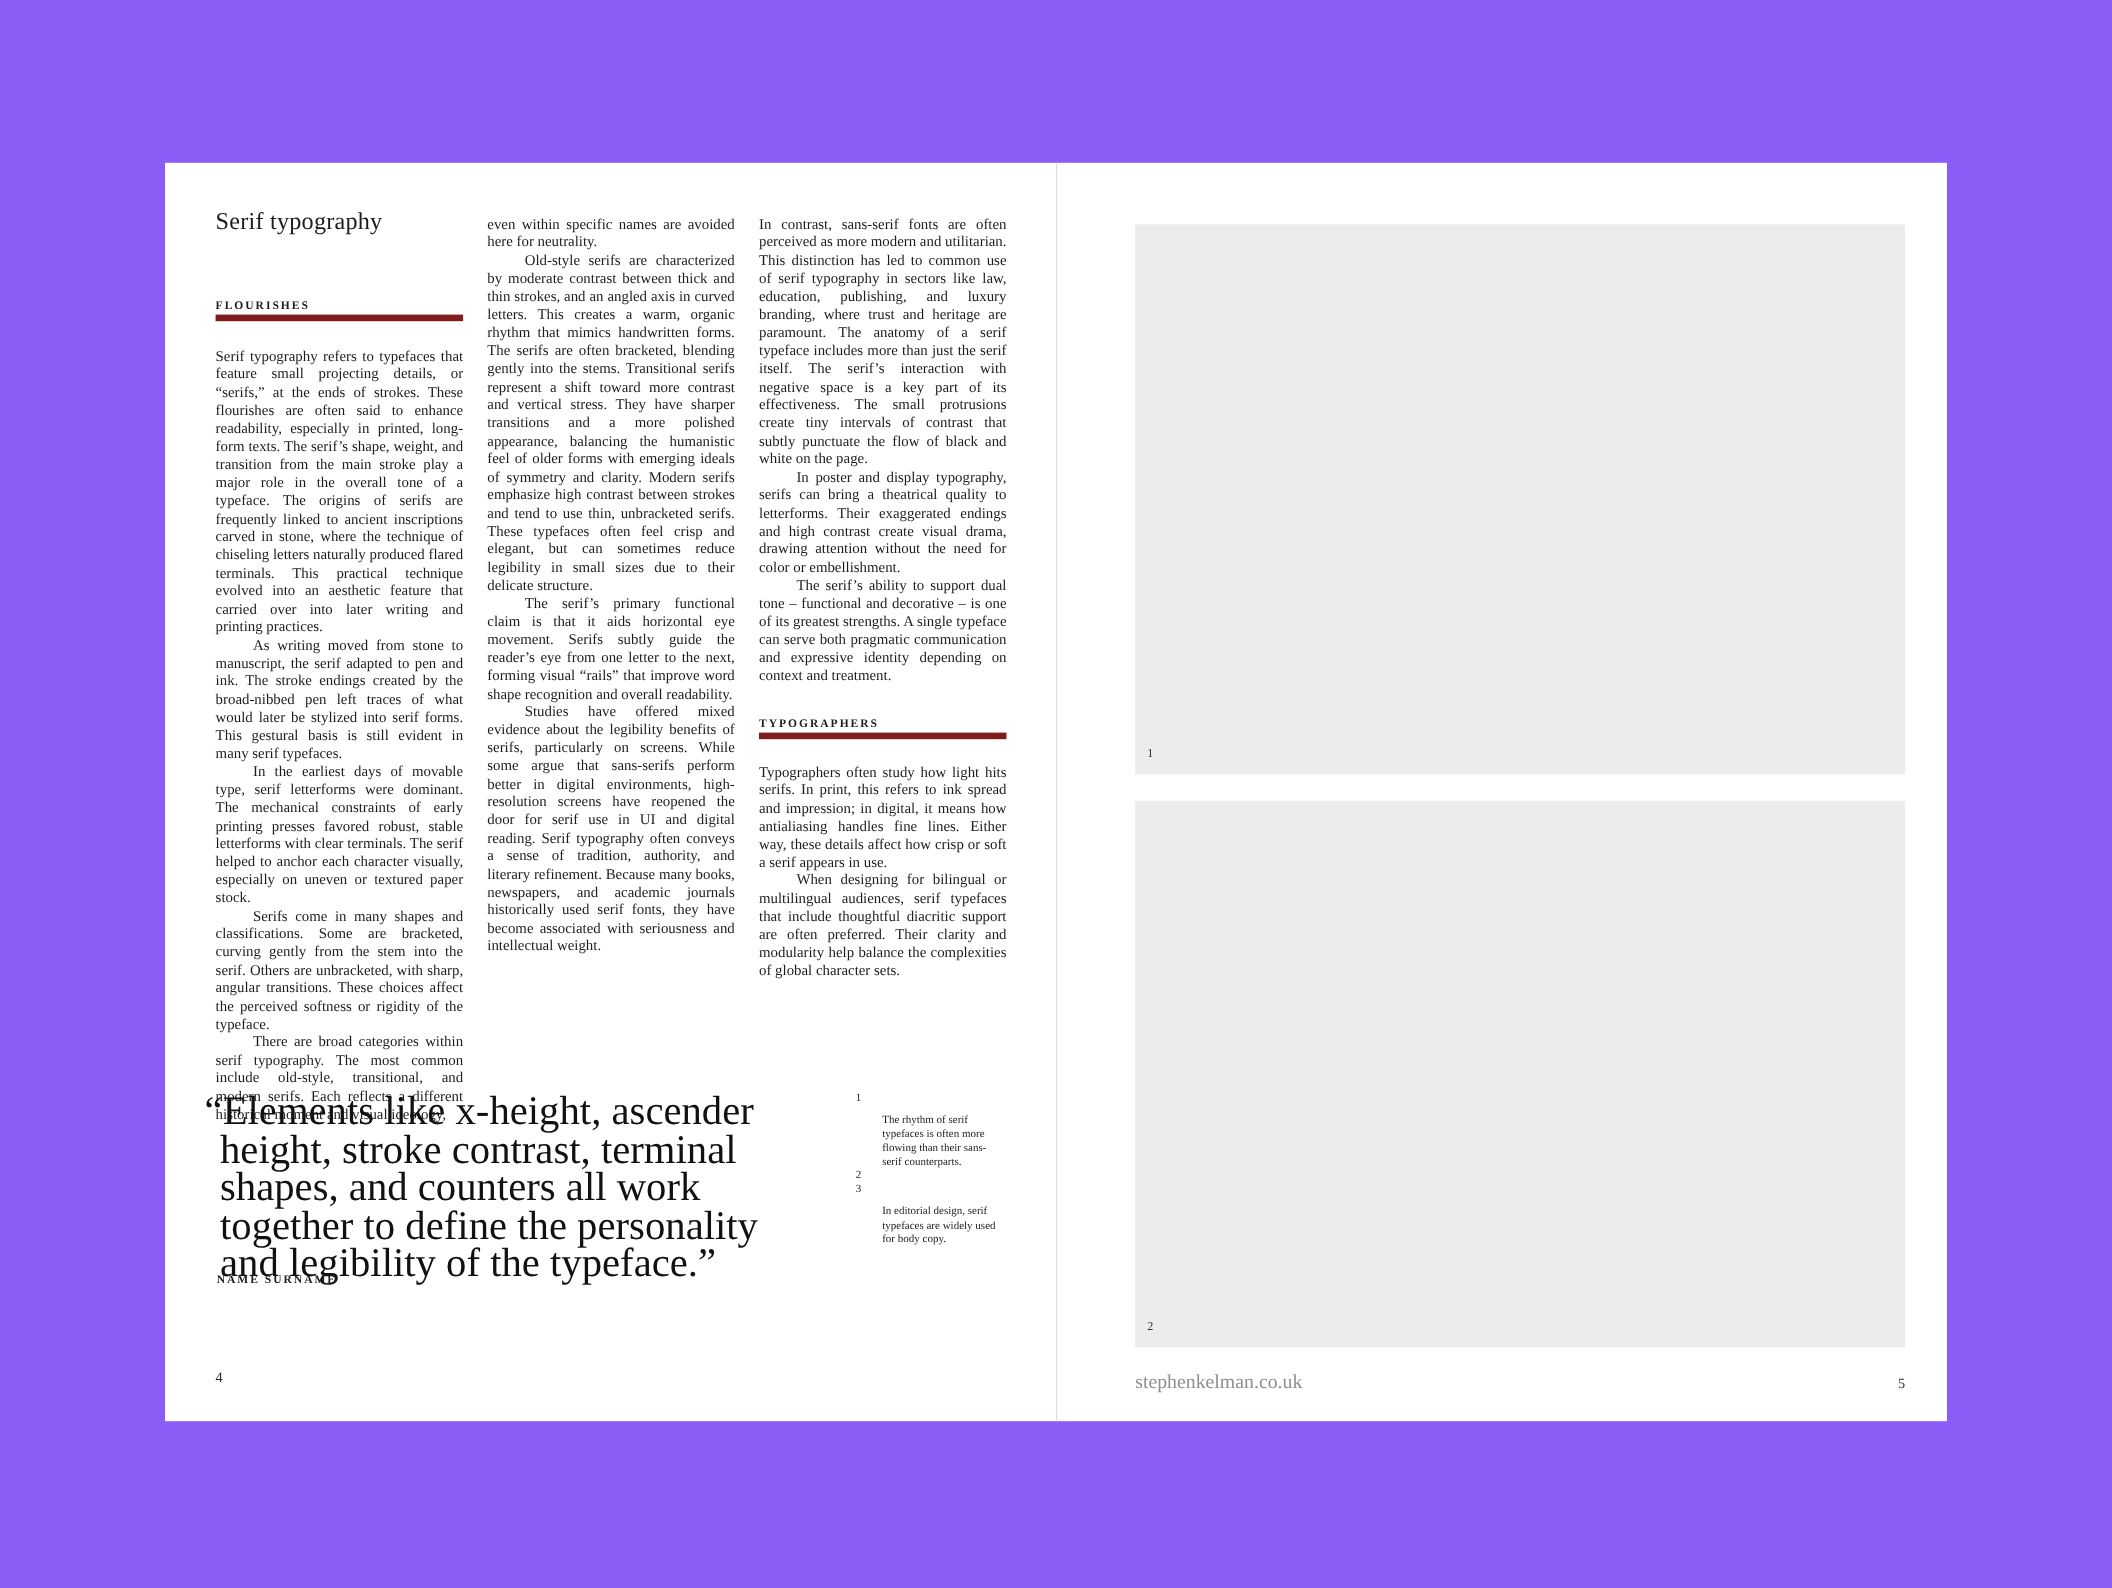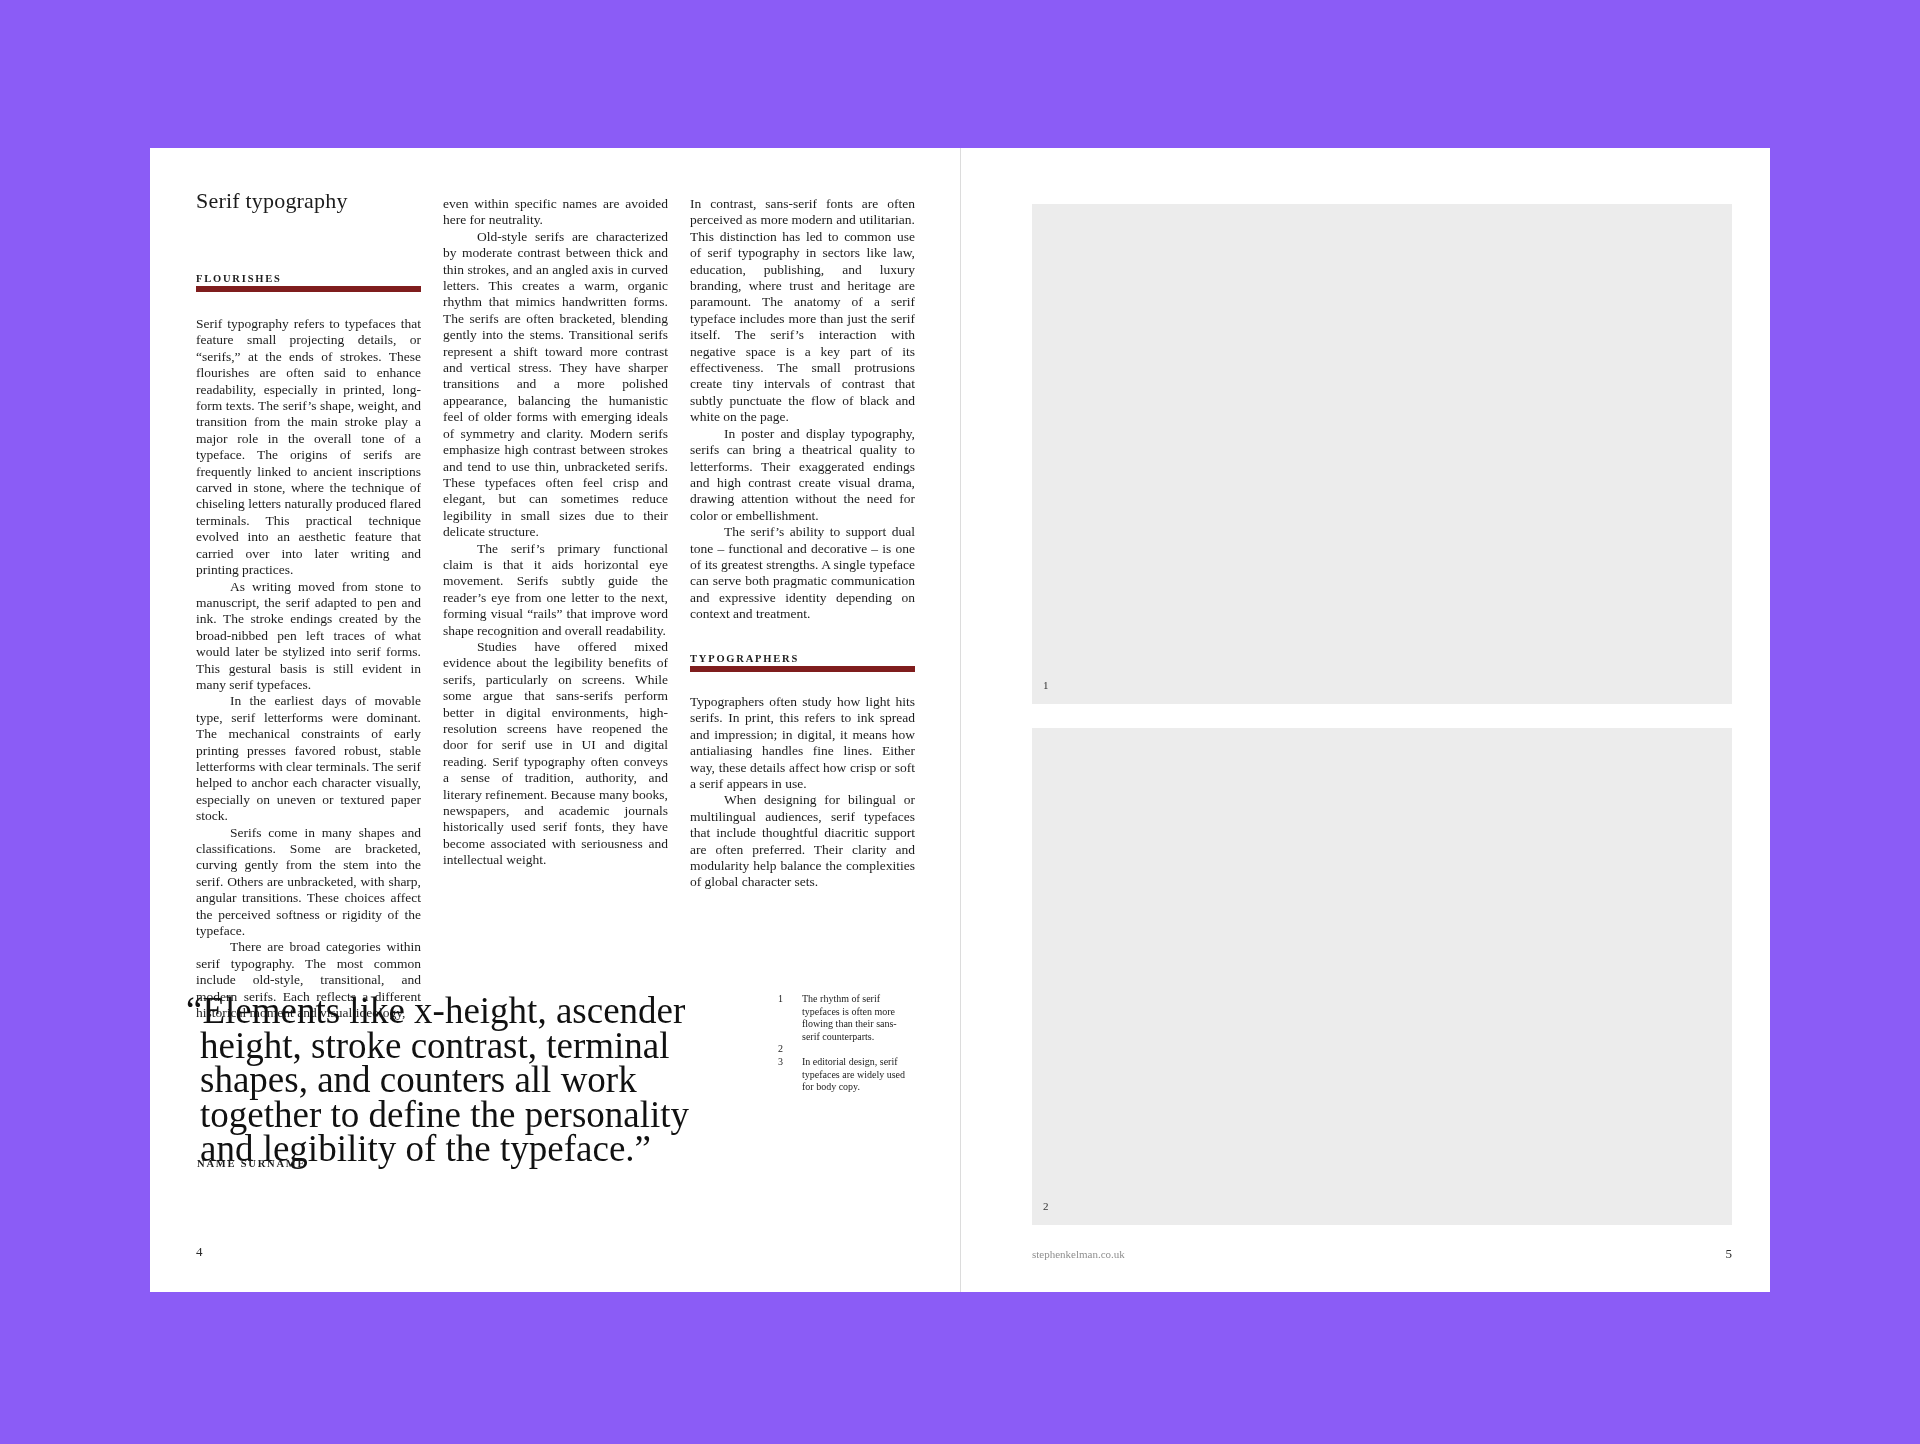--- a/index.html
+++ b/index.html
@@ -24,33 +24,33 @@
   .col3b{left:540px;top:546px;}
 
   .pullquote{position:absolute;left:36px;top:846px;width:516px;margin:0;
              font-size:37px;line-height:34.5px;color:#111;
              padding-left:14px;text-indent:-14px;}
   .attribution{position:absolute;left:47px;top:1010px;}
 
   .footnotes{position:absolute;left:628px;top:845px;width:132px;font-size:10px;line-height:12.6px;}
   .fn{display:flex;}
   .fn-num{width:24px;flex:0 0 24px;}
-  .fn-text{flex:1;}
+  .fn-text{flex:1;margin-top:20px;}
 
   .pagenum{position:absolute;font-size:13px;color:#2a2a2a;}
   .pn-left{left:46px;top:1096px;}
 
   .figure{position:absolute;left:882px;width:700px;background:#ececec;}
   .fig1{top:56px;height:500px;}
   .fig2{top:580px;height:497px;}
   .fig-num{position:absolute;left:11px;bottom:13px;font-size:11px;color:#333;}
 
   .right-footer{position:absolute;left:882px;top:1098px;width:700px;display:flex;
                 justify-content:space-between;align-items:baseline;}
-  .site-url{font-size:11px;color:#8f8f8f;text-decoration:none;}
+  .site-url{font-size:18px;color:#8f8f8f;text-decoration:none;}
   .pn-right{font-size:13px;color:#2a2a2a;}
 </style>
 </head>
 <body>
 
 <div class="canvas">
   <div class="spread">
 
     <h1 class="title">Serif typography</h1>
 

